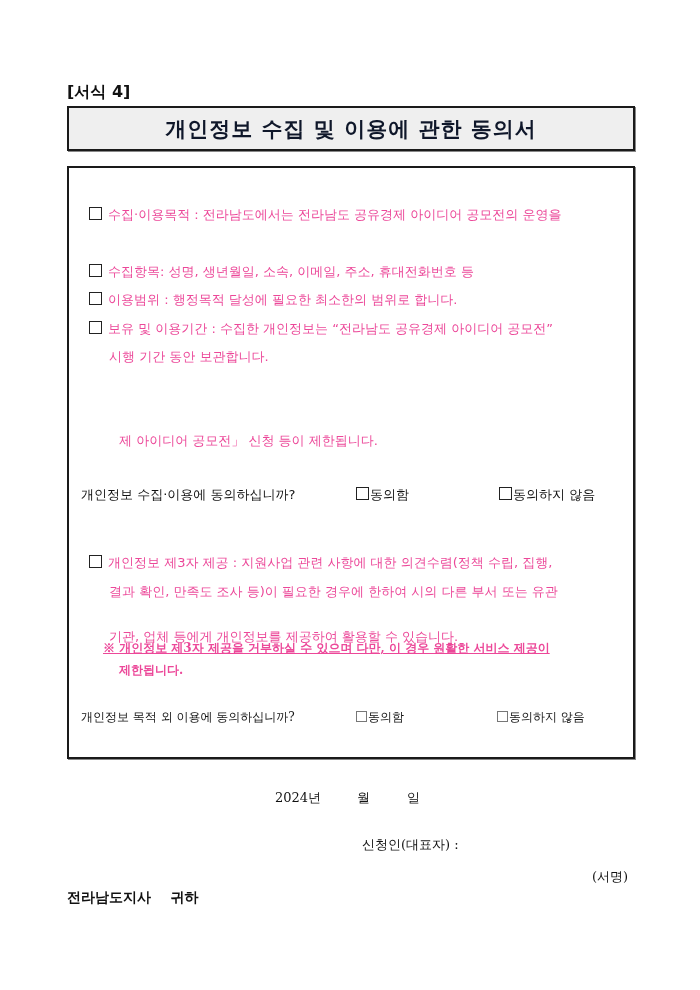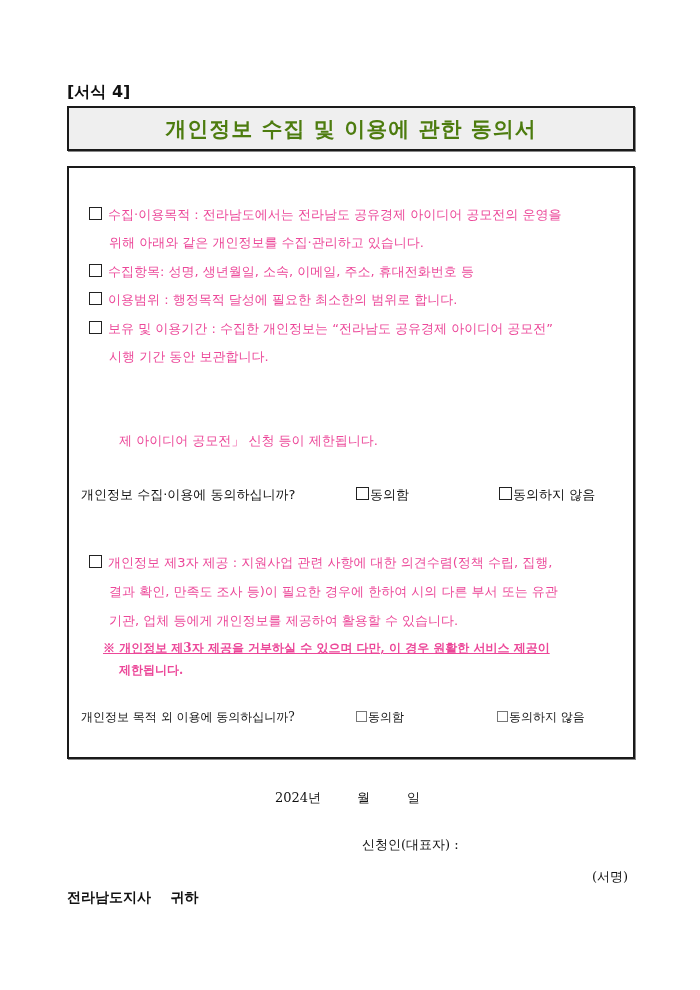--- a/index.html
+++ b/index.html
@@ -12,21 +12,21 @@
       position: absolute; left: 67px; top: 82px;
       font-size: 16px; font-weight: bold; letter-spacing: 0px;
     }
     .title-box {
       position: absolute; left: 67px; top: 106px; width: 564px; height: 41px;
       border: 2px solid #1a1a1a; background: #efefef;
       display: flex; align-items: center; justify-content: center;
       box-shadow: 1px 1px 0 #888;
     }
     .title-text {
-      font-size: 21px; font-weight: bold; letter-spacing: 1px; color: #4d7c0f;
+      font-size: 21px; font-weight: bold; letter-spacing: 1px; color: #0f172a;
     }
     .main-box {
       position: absolute; left: 67px; top: 166px; width: 564px; height: 589px;
       border: 2px solid #1a1a1a; background: #ffffff;
       box-shadow: 1px 1px 0 #888;
     }
     .line {
       position: absolute; font-size: 13px; white-space: nowrap; color: #ec4899;
     }
     .bold { font-weight: normal; }
@@ -46,21 +46,20 @@
 
 <div class="title-box">
   <span class="title-text">개인정보 수집 및 이용에 관한 동의서</span>
 </div>
 
 <div class="main-box">
 
   <div class="line" style="left:20px; top:38px;">
     <span class="chk"></span><span>수집·이용목적 : 전라남도에서는 전라남도 공유경제 아이디어 공모전의 운영을</span>
   </div>
-  <div class="line" style="left:40px; top:66px;">위해 아래와 같은 개인정보를 수집·관리하고 있습니다.</div>
 
   <div class="line" style="left:20px; top:95px;">
     <span class="chk"></span><span>수집항목: 성명, 생년월일, 소속, 이메일, 주소, 휴대전화번호 등</span>
   </div>
 
   <div class="line" style="left:20px; top:123px;">
     <span class="chk"></span><span>이용범위 : 행정목적 달성에 필요한 최소한의 범위로 합니다.</span>
   </div>
 
   <div class="line" style="left:20px; top:152px;">
@@ -75,21 +74,21 @@
     <span class="chk bold-chk"></span><span>동의함</span>
   </div>
   <div class="consent-row bold" style="left:430px; top:318px;">
     <span class="chk bold-chk"></span><span>동의하지 않음</span>
   </div>
 
   <div class="line" style="left:20px; top:386px;">
     <span class="chk"></span><span>개인정보 제3자 제공 : 지원사업 관련 사항에 대한 의견수렴(정책 수립, 집행,</span>
   </div>
   <div class="line" style="left:40px; top:415px;">결과 확인, 만족도 조사 등)이 필요한 경우에 한하여 시의 다른 부서 또는 유관</div>
-  <div class="line" style="left:40px; top:444px;">기관, 업체 등에게 개인정보를 제공하여 활용할 수 있습니다.</div>
+  <div class="line" style="left:40px; top:460px;">기관, 업체 등에게 개인정보를 제공하여 활용할 수 있습니다.</div>
 
   <div class="line note-bold serif" style="left:34px; top:472px;text-decoration:underline;">※ 개인정보 제3자 제공을 거부하실 수 있으며 다만, 이 경우 원활한 서비스 제공이</div>
   <div class="line note-bold serif" style="left:50px; top:494px;">제한됩니다.</div>
 
   <div class="consent-row serif" style="left:12px; top:541px; font-size:12px;">개인정보 목적 외 이용에 동의하십니까?</div>
   <div class="consent-row serif" style="left:287px; top:541px; font-size:12px;">
     <span class="chk thin-chk"></span><span>동의함</span>
   </div>
   <div class="consent-row serif" style="left:428px; top:541px; font-size:12px;">
     <span class="chk thin-chk"></span><span>동의하지 않음</span>

